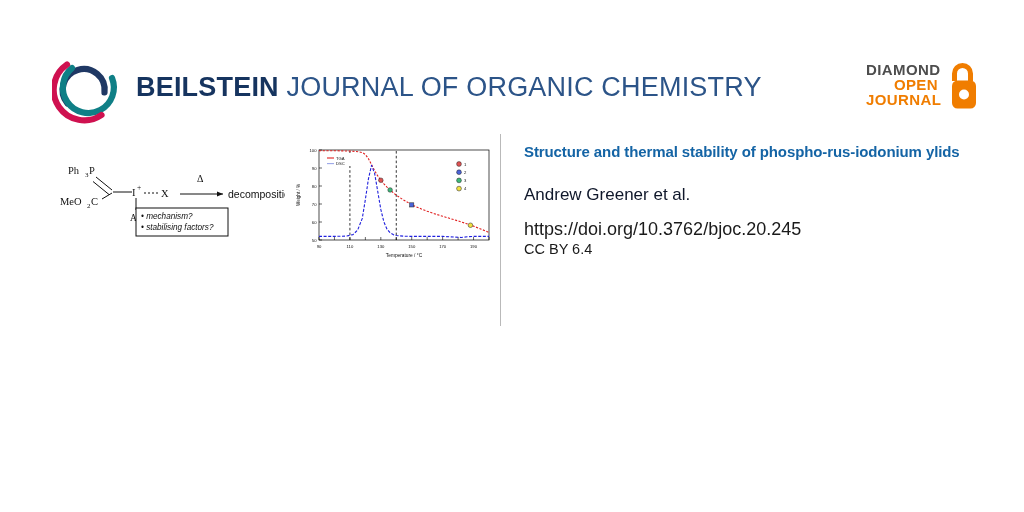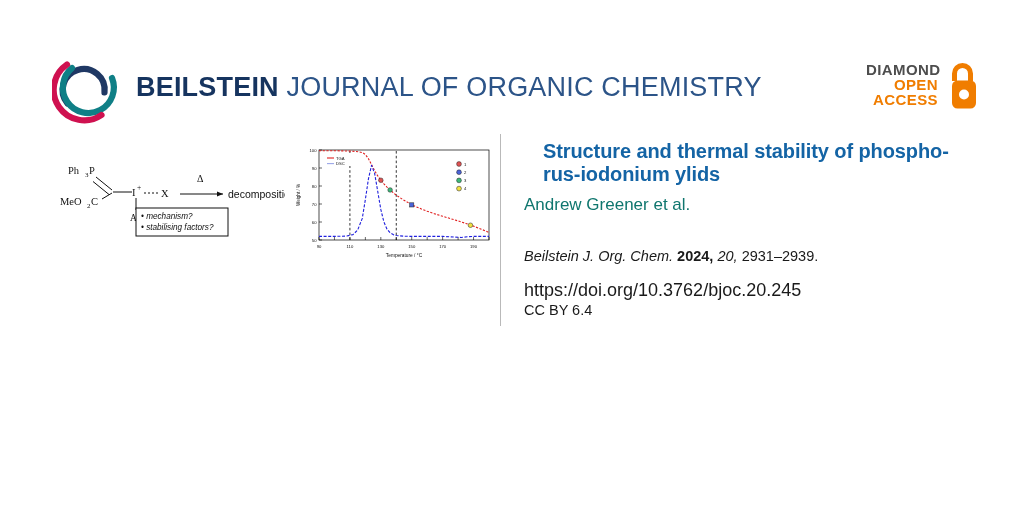--- a/index.html
+++ b/index.html
@@ -38,24 +38,24 @@
 
   .scheme { position:absolute; left:20px; top:18px; width:225px; height:88px; }
   .scheme svg { display:block; }
 
   .chart-wrap { position:absolute; left:253px; top:6px; width:212px; height:128px; }
   .chart-wrap svg { display:block; }
 
   
   .info { position:absolute; left:524px; top:140px; width:448px; }
   .art-title {
-    font-size:20px; font-weight:bold; line-height:23px;
-    color:#1464a5; letter-spacing:-0.1px;margin-left:19px;
+    font-size:15px; font-weight:bold; line-height:23px;
+    color:#1464a5; letter-spacing:-0.1px;
   }
-  .art-authors { margin-top:9px; font-size:17px; color:#0f766e; font-weight:normal; }
+  .art-authors { margin-top:22px; font-size:17px; color:#0f172a; font-weight:normal; }
   .art-citation { margin-top:32px; font-size:14.5px; color:#1a1a1a; line-height:19px; }
   .art-citation .c-journal { font-style:italic; }
   .art-citation .c-year { font-weight:bold; }
   .art-citation .c-vol { font-style:italic; }
   .art-doi { margin-top:14px; font-size:18px; color:#1a1a1a; line-height:20px; }
   .art-license { font-size:14.5px; color:#1a1a1a; line-height:20px; }
 </style>
 </head>
 <body>
 
@@ -77,21 +77,21 @@
     </div>
 
     <div class="journal-title">
       <span class="jt-bold">BEILSTEIN</span><span class="jt-rest"> JOURNAL OF ORGANIC CHEMISTRY</span>
     </div>
 
     <div class="oa-badge">
       <div class="oa-words">
         <div class="oa-diamond">DIAMOND</div>
         <div class="oa-open">OPEN</div>
-        <div class="oa-access">ACCESS</div>
+        <div class="oa-access">JOURNAL</div>
       </div>
       <div class="oa-lock">
         <svg width="32" height="52" viewBox="0 0 32 52" aria-hidden="true">
 
           <path d="M 8.5 21 L 8.5 13.5 A 8 8 0 0 1 24.5 13.5 L 24.5 21" fill="none" stroke="#f07d00" stroke-width="5.0" stroke-linecap="butt"></path>
 
           <rect x="6" y="20.5" width="24" height="28" rx="5.5" ry="5.5" fill="#f07d00"></rect>
 
           <circle cx="18" cy="34.5" r="5.0" fill="#ffffff"></circle>
         </svg>
@@ -204,24 +204,18 @@
         </svg>
     </div>
   </div>
 
   <div class="info">
     <div class="art-title">
       <span>Structure and thermal stability of phospho-</span><span>rus-iodonium ylids</span>
     </div>
     <div class="art-authors">Andrew Greener et al.</div>
 
-    <div class="art-citation">
-      <span class="c-journal">Beilstein J. Org. Chem.</span>
-      <span class="c-year">2024,</span>
-      <span class="c-vol">20,</span>
-      <span class="c-pages">2931–2939.</span>
-    </div>
 
     <div class="art-doi">https://doi.org/10.3762/bjoc.20.245</div>
     <div class="art-license">CC BY 6.4</div>
   </div>
 
 </div>
 
 </body></html>

